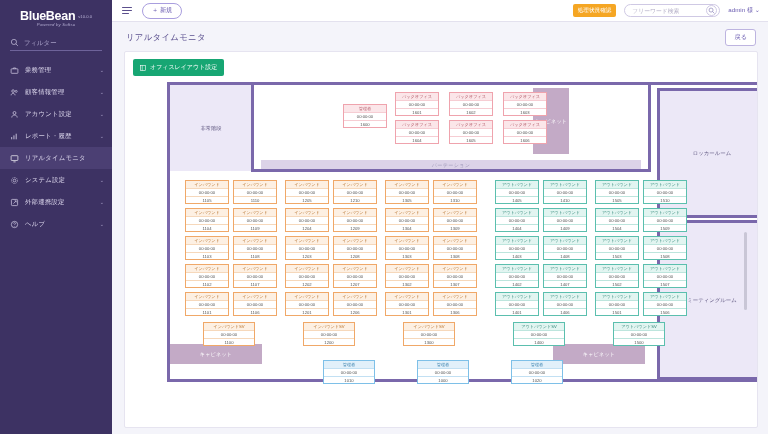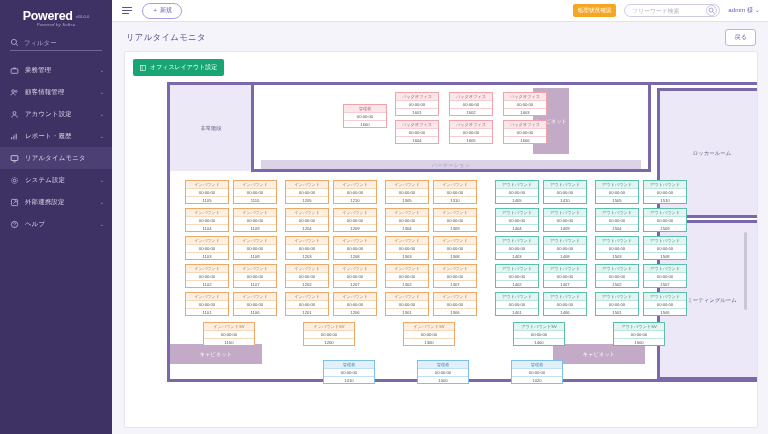--- a/index.html
+++ b/index.html
@@ -180,21 +180,21 @@
     background: #c9c6d6; border-radius: 2px;
   }
 </style>
 </head>
 <body>
 
 <div class="app">
 
   <aside class="sidebar">
     <div class="brand">
-      <span class="brand-title">Powered</span><span class="brand-ver">v10.0.0</span>
+      <span class="brand-title">BlueBean</span><span class="brand-ver">v10.0.0</span>
       <div class="brand-sub">Powered by Softsu</div>
     </div>
 
     <div class="filter-row">
       <svg class="ico" viewBox="0 0 16 16">
         <circle cx="7" cy="7" r="4.6" fill="none" stroke="#cfc9e4" stroke-width="1.3"></circle>
         <line x1="10.4" y1="10.4" x2="14" y2="14" stroke="#cfc9e4" stroke-width="1.3"></line>
       </svg>
       <input class="filter-input" placeholder="フィルター" style="">
     </div>

